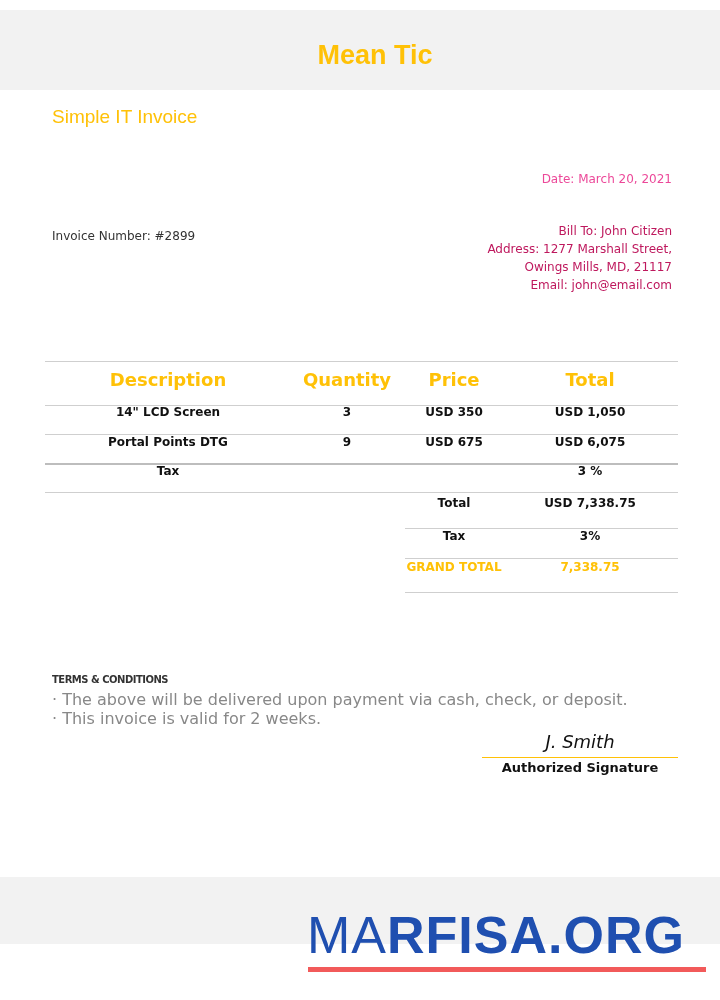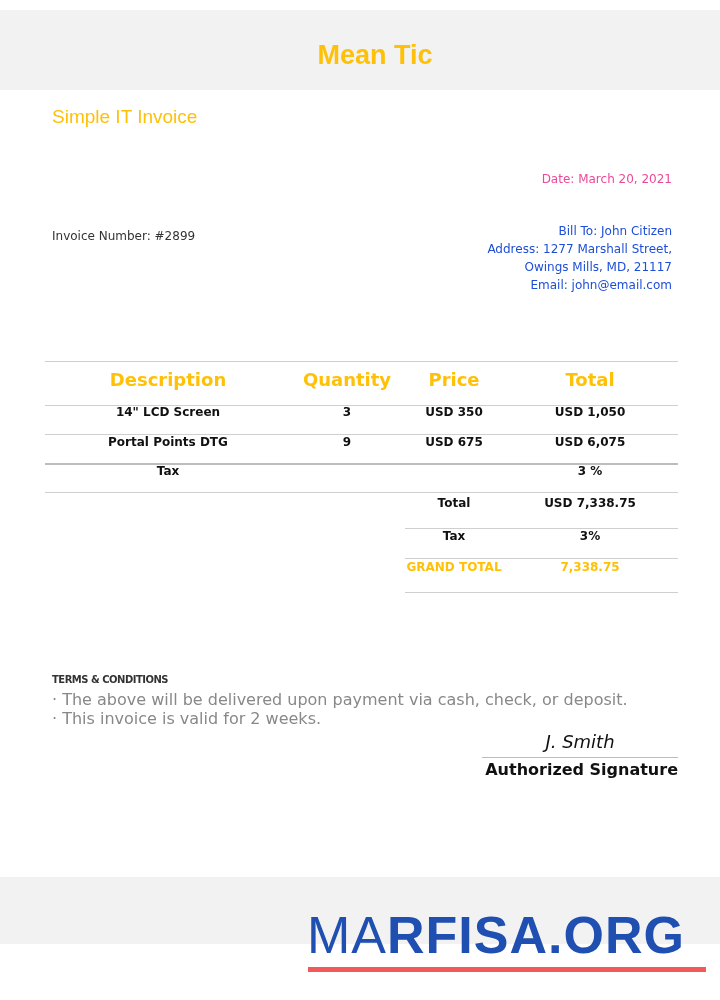--- a/index.html
+++ b/index.html
@@ -7,31 +7,31 @@
       width: 720px; height: 1000px; position: relative; background: #ffffff;
       font-family: "DejaVu Sans", sans-serif; color: #222; overflow: hidden;
     }
     .abs { position: absolute; }
     .header-band { left: 0; top: 10px; width: 720px; height: 80px; background: #f2f2f2; }
     .company { left: 0; top: 10px; width: 750px; height: 80px; line-height: 90px; text-align: center;
       font-family: "Liberation Sans", sans-serif; font-weight: bold; font-size: 27px; color: #ffc107; }
     .doc-title { left: 52px; top: 106px; font-family: "Liberation Sans", sans-serif; font-size: 19px; color: #ffc107; }
     .date { right: 48px; top: 172px; font-size: 12px; color: #ec4899; text-align: right; }
     .inv-num { left: 52px; top: 197px; font-size: 12px; color: #333; margin-top: 32px; }
-    .bill { right: 48px; top: 222px; text-align: right; font-size: 12px; color: #1d4ed8; line-height: 18px; }
+    .bill { right: 48px; top: 222px; text-align: right; font-size: 12px; color: #be185d; line-height: 18px; }
     .hline { background: #cfcfcf; height: 1px; }
     .hline.thick { height: 2px; background: #bdbdbd; }
     .cell { font-size: 12px; font-weight: bold; text-align: center; color: #111; }
     .cell.hdr { color: #ffc107; font-size: 18px; }
     .cell.gold { color: #ffc107; }
     .terms-title { left: 52px; top: 674px; font-size: 10px; font-weight: bold; color: #333; letter-spacing: -0.5px; }
     .terms-line { left: 52px; font-size: 16px; color: #888; }
     .sig-name { left: 482px; width: 196px; top: 731px; text-align: center; font-style: italic; font-weight: normal; font-size: 18px; color: #111; }
     .sig-line { left: 482px; width: 196px; top: 757px; height: 1px; background: #ffc107; }
-    .sig-label { left: 482px; width: 196px; top: 760px; text-align: right; font-weight: bold; font-size: 16px; color: #111; }
+    .sig-label { left: 482px; width: 196px; top: 760px; text-align: center; font-weight: bold; font-size: 13px; color: #111; }
     .footer-band { left: 0; top: 877px; width: 720px; height: 67px; background: #f2f2f2; }
     .brand { left: 307px; top: 905px; font-family: "Liberation Sans", sans-serif; font-size: 52px; color: #1f4fb0; letter-spacing: 1px; line-height: 60px; white-space: nowrap; }
     .brand .light { font-weight: normal; }
     .brand .bold { font-weight: bold; }
     .brand-underline { left: 308px; top: 967px; width: 398px; height: 5px; background: #f25a5a; }
   </style>
 </head>
 <body>
 
 <div class="abs header-band"></div>

